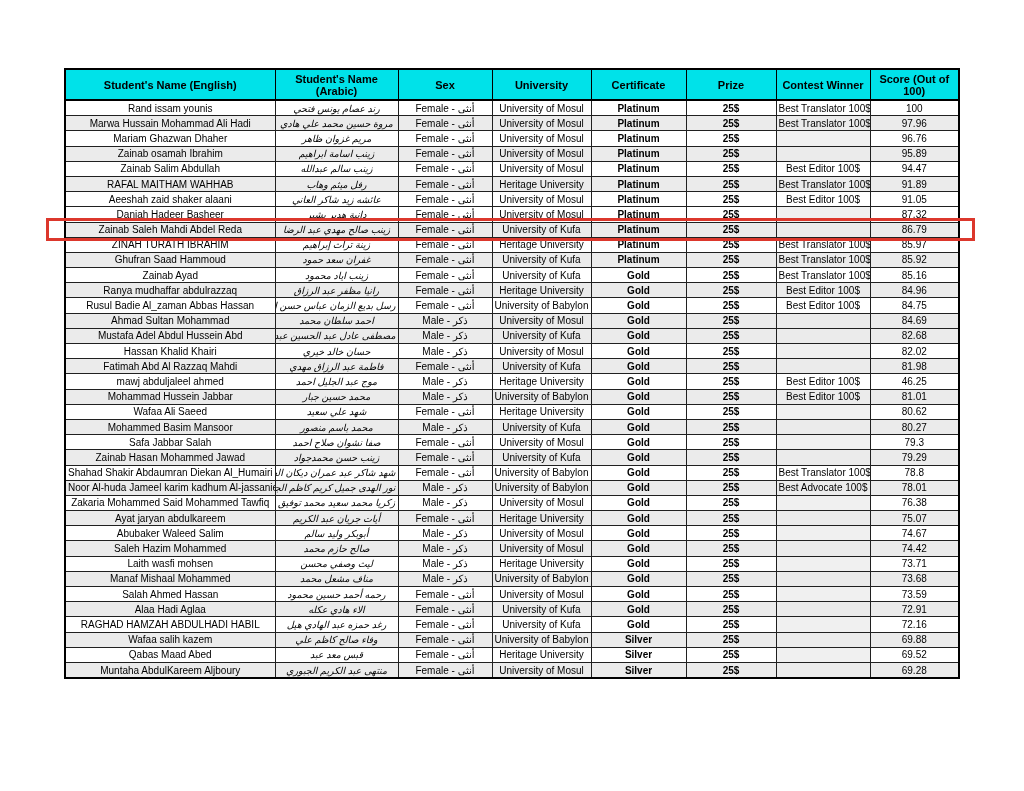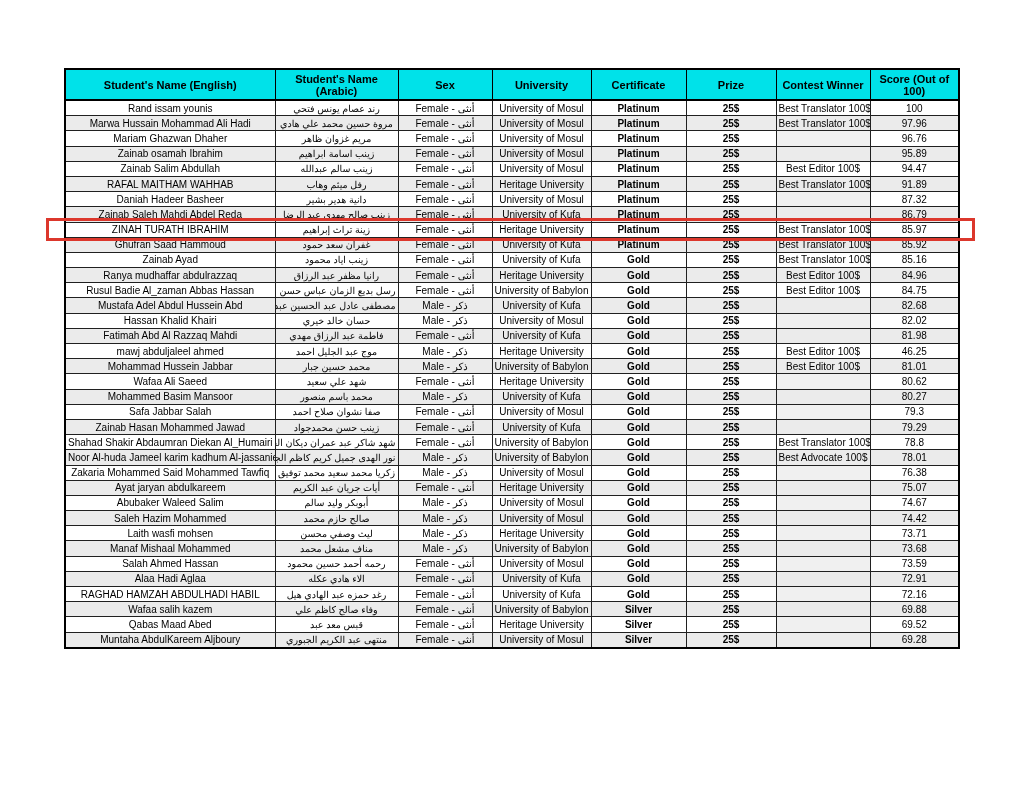--- a/index.html
+++ b/index.html
@@ -46,21 +46,21 @@
     padding:0 2px;
     border:1px solid #202020;
     text-align:center;
     vertical-align:middle;
     white-space:nowrap;
     overflow:hidden;
   }
   tr.even td{background:#ffffff;}
   tr.odd td{background:#ebebeb;}
   td.bold{font-weight:bold;}
-  td.arabic{font-size:9.5px;}
+  td.arabic{font-size:9.5px;font-style:italic;}
   tr.even td.shaded{background:#f0f0f0;}
   .highlight-box{
     position:absolute;
     border:3px solid #dc372c;
     background:transparent;
     pointer-events:none;
     z-index:5;
   }
 </style>
 </head>
@@ -145,20 +145,30 @@
           <td>RAFAL MAITHAM WAHHAB</td>
           <td class="arabic" dir="rtl">رفل ميثم وهاب</td>
           <td>Female - أنثى</td>
           <td>Heritage University</td>
           <td class="bold">Platinum</td>
           <td class="bold">25$</td>
           <td>Best Translator 100$</td>
           <td>91.89</td>
         </tr>
         <tr class="even">
+          <td>Aeeshah zaid shaker alaani</td>
+          <td class="arabic" dir="rtl">عائشه زيد شاكر العاني</td>
+          <td>Female - أنثى</td>
+          <td>University of Mosul</td>
+          <td class="bold">Platinum</td>
+          <td class="bold">25$</td>
+          <td>Best Editor 100$</td>
+          <td>91.05</td>
+        </tr>
+        <tr class="even">
           <td>Daniah Hadeer Basheer</td>
           <td class="arabic" dir="rtl">دانية هدير بشير</td>
           <td>Female - أنثى</td>
           <td>University of Mosul</td>
           <td class="bold">Platinum</td>
           <td class="bold">25$</td>
           <td class="shaded"></td>
           <td>87.32</td>
         </tr>
         <tr class="odd">
@@ -213,20 +223,30 @@
         </tr>
         <tr class="even">
           <td>Rusul Badie Al_zaman Abbas Hassan</td>
           <td class="arabic" dir="rtl">رسل بديع الزمان عباس حسن احمد عجام</td>
           <td>Female - أنثى</td>
           <td>University of Babylon</td>
           <td class="bold">Gold</td>
           <td class="bold">25$</td>
           <td>Best Editor 100$</td>
           <td>84.75</td>
+        </tr>
+        <tr class="odd">
+          <td>Ahmad Sultan Mohammad</td>
+          <td class="arabic" dir="rtl">احمد سلطان محمد</td>
+          <td>Male - ذكر</td>
+          <td>University of Mosul</td>
+          <td class="bold">Gold</td>
+          <td class="bold">25$</td>
+          <td class="shaded"></td>
+          <td>84.69</td>
         </tr>
         <tr class="odd">
           <td>Mustafa Adel Abdul Hussein Abd</td>
           <td class="arabic" dir="rtl">مصطفى عادل عبد الحسين عبد</td>
           <td>Male - ذكر</td>
           <td>University of Kufa</td>
           <td class="bold">Gold</td>
           <td class="bold">25$</td>
           <td class="shaded"></td>
           <td>82.68</td>

